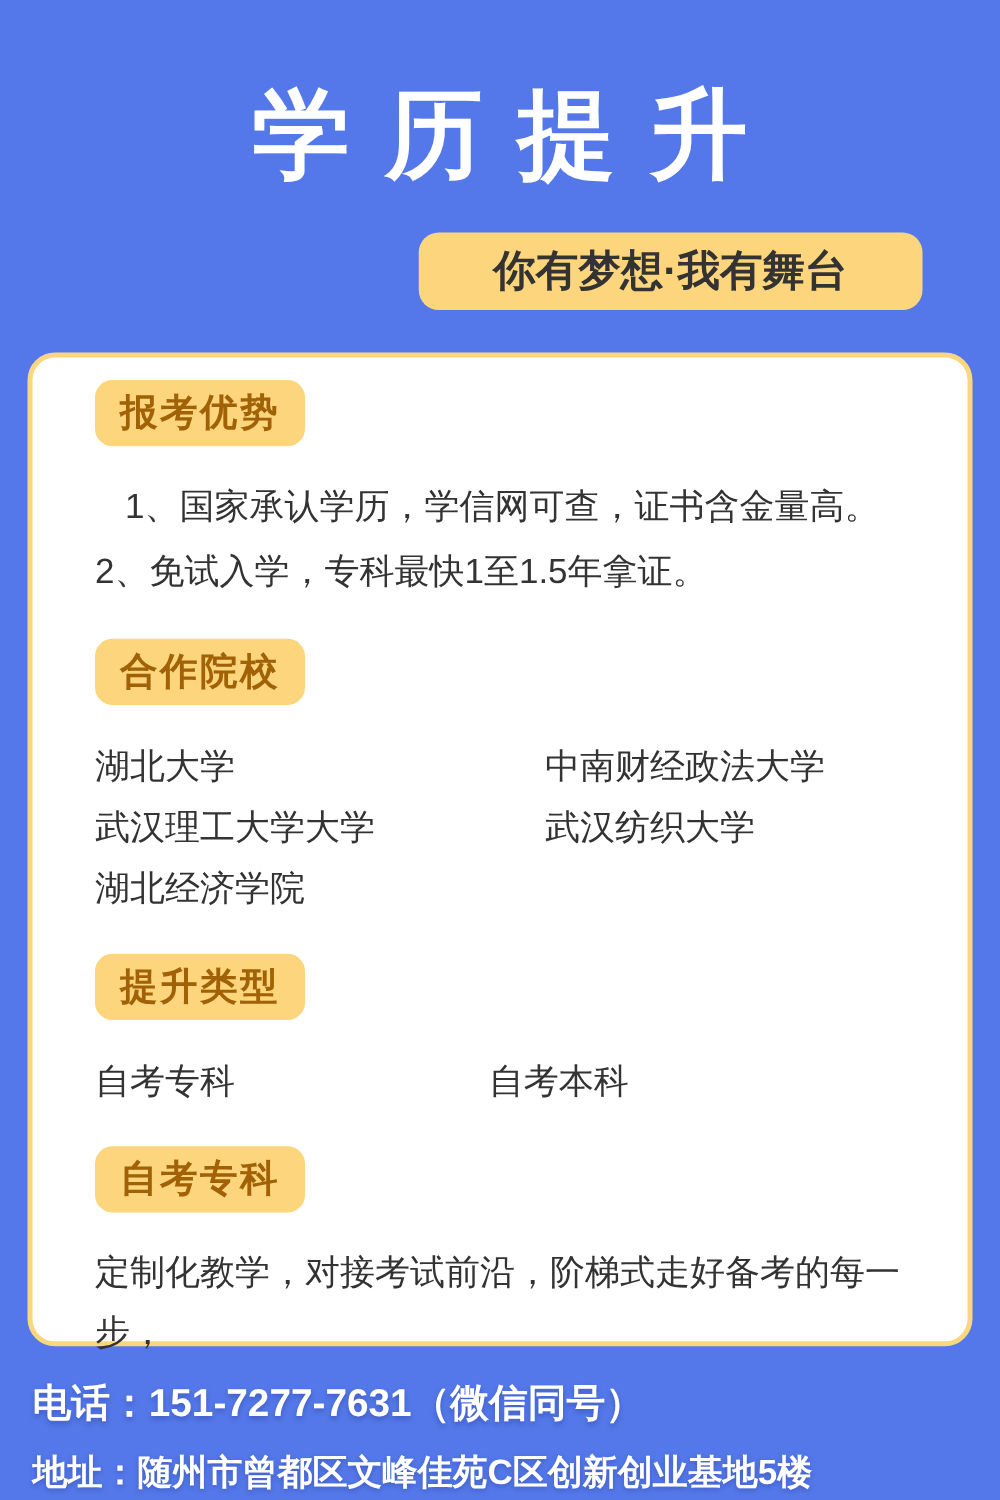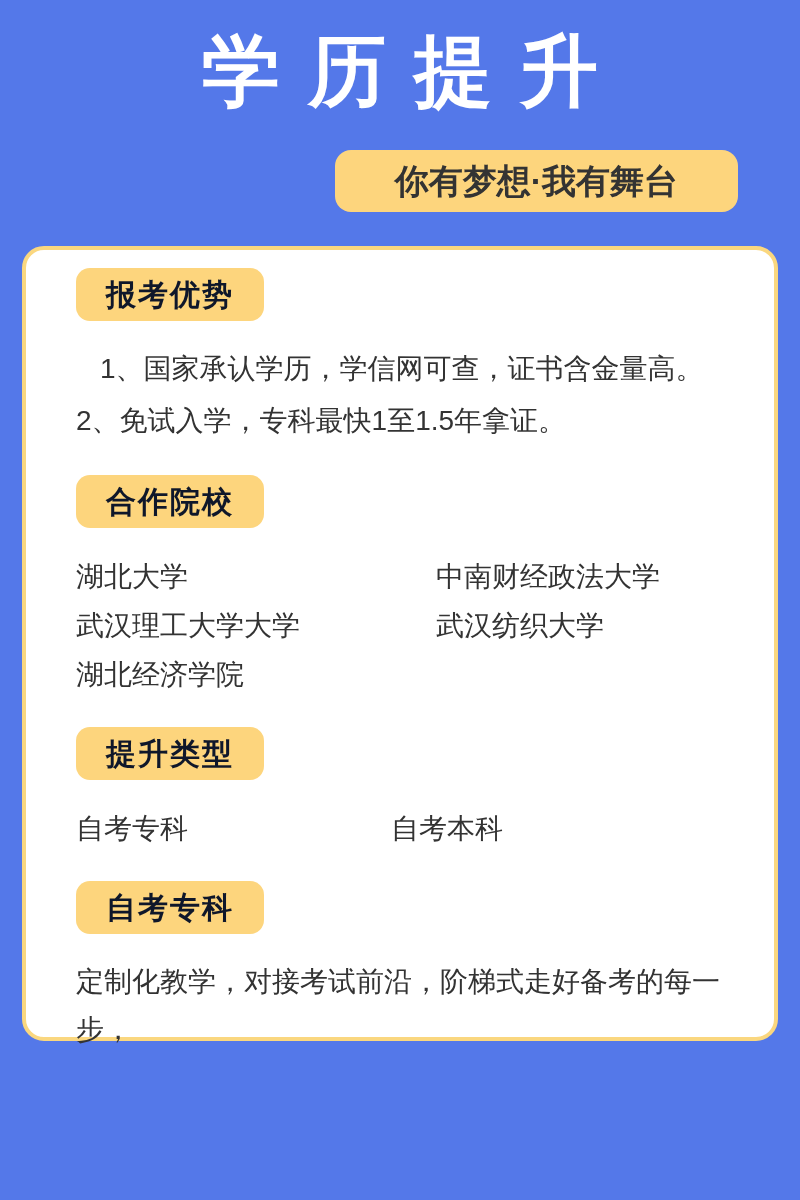--- a/index.html
+++ b/index.html
@@ -14,21 +14,21 @@
     width: 800px;
     height: 1200px;
     background: #5478E9;
     overflow: hidden;
     box-sizing: border-box;
   }
 
   
   .page-title {
     margin: 0;
-    padding-top: 32px;
+    padding-top: 68px;
     text-align: center;
     font-size: 78px;
     line-height: 1.0;
     font-weight: 900;
     color: #FFFFFF;
     letter-spacing: 28px;
     text-indent: 28px;
     white-space: nowrap;
   }
   .slogan-banner {
@@ -51,25 +51,25 @@
     height: 795px;
     margin: 34px auto 0;
     background: #FFFFFF;
     border: 4px solid #FAD77F;
     border-radius: 22px;
     padding: 18px 36px 30px 50px;
   }
   .badge {
     display: inline-block;
     background: #FDD57D;
-    color: #0f172a;
+    color: #a16207;
     font-size: 30px;
     line-height: 33px;
     font-weight: 600;
-    padding: 10px 30px;
+    padding: 10px 20px;
     border-radius: 14px;
     letter-spacing: 2px;
     text-align: center;
   }
   .body-line {
     margin: 0;
     font-size: 28px;
     line-height: 52px;
     color: #333333;
   }
@@ -152,14 +152,22 @@
 
     <div class="section">
       <div class="badge">自考专科</div>
       <div class="feature-block">
         <p class="feature-line">定制化教学，对接考试前沿，阶梯式走好备考的每一步，</p>
       </div>
     </div>
 
   </div>
 
+  <div class="contact">
+    <p class="contact-line phone-line">
+      <span>电话：</span><span>151-7277-7631（微信同号）</span>
+    </p>
+    <p class="contact-line address-line">
+      <span>地址：</span><span>随州市曾都区文峰佳苑C区创新创业基地5楼</span>
+    </p>
+  </div>
 
 </div>
 
 </body></html>

